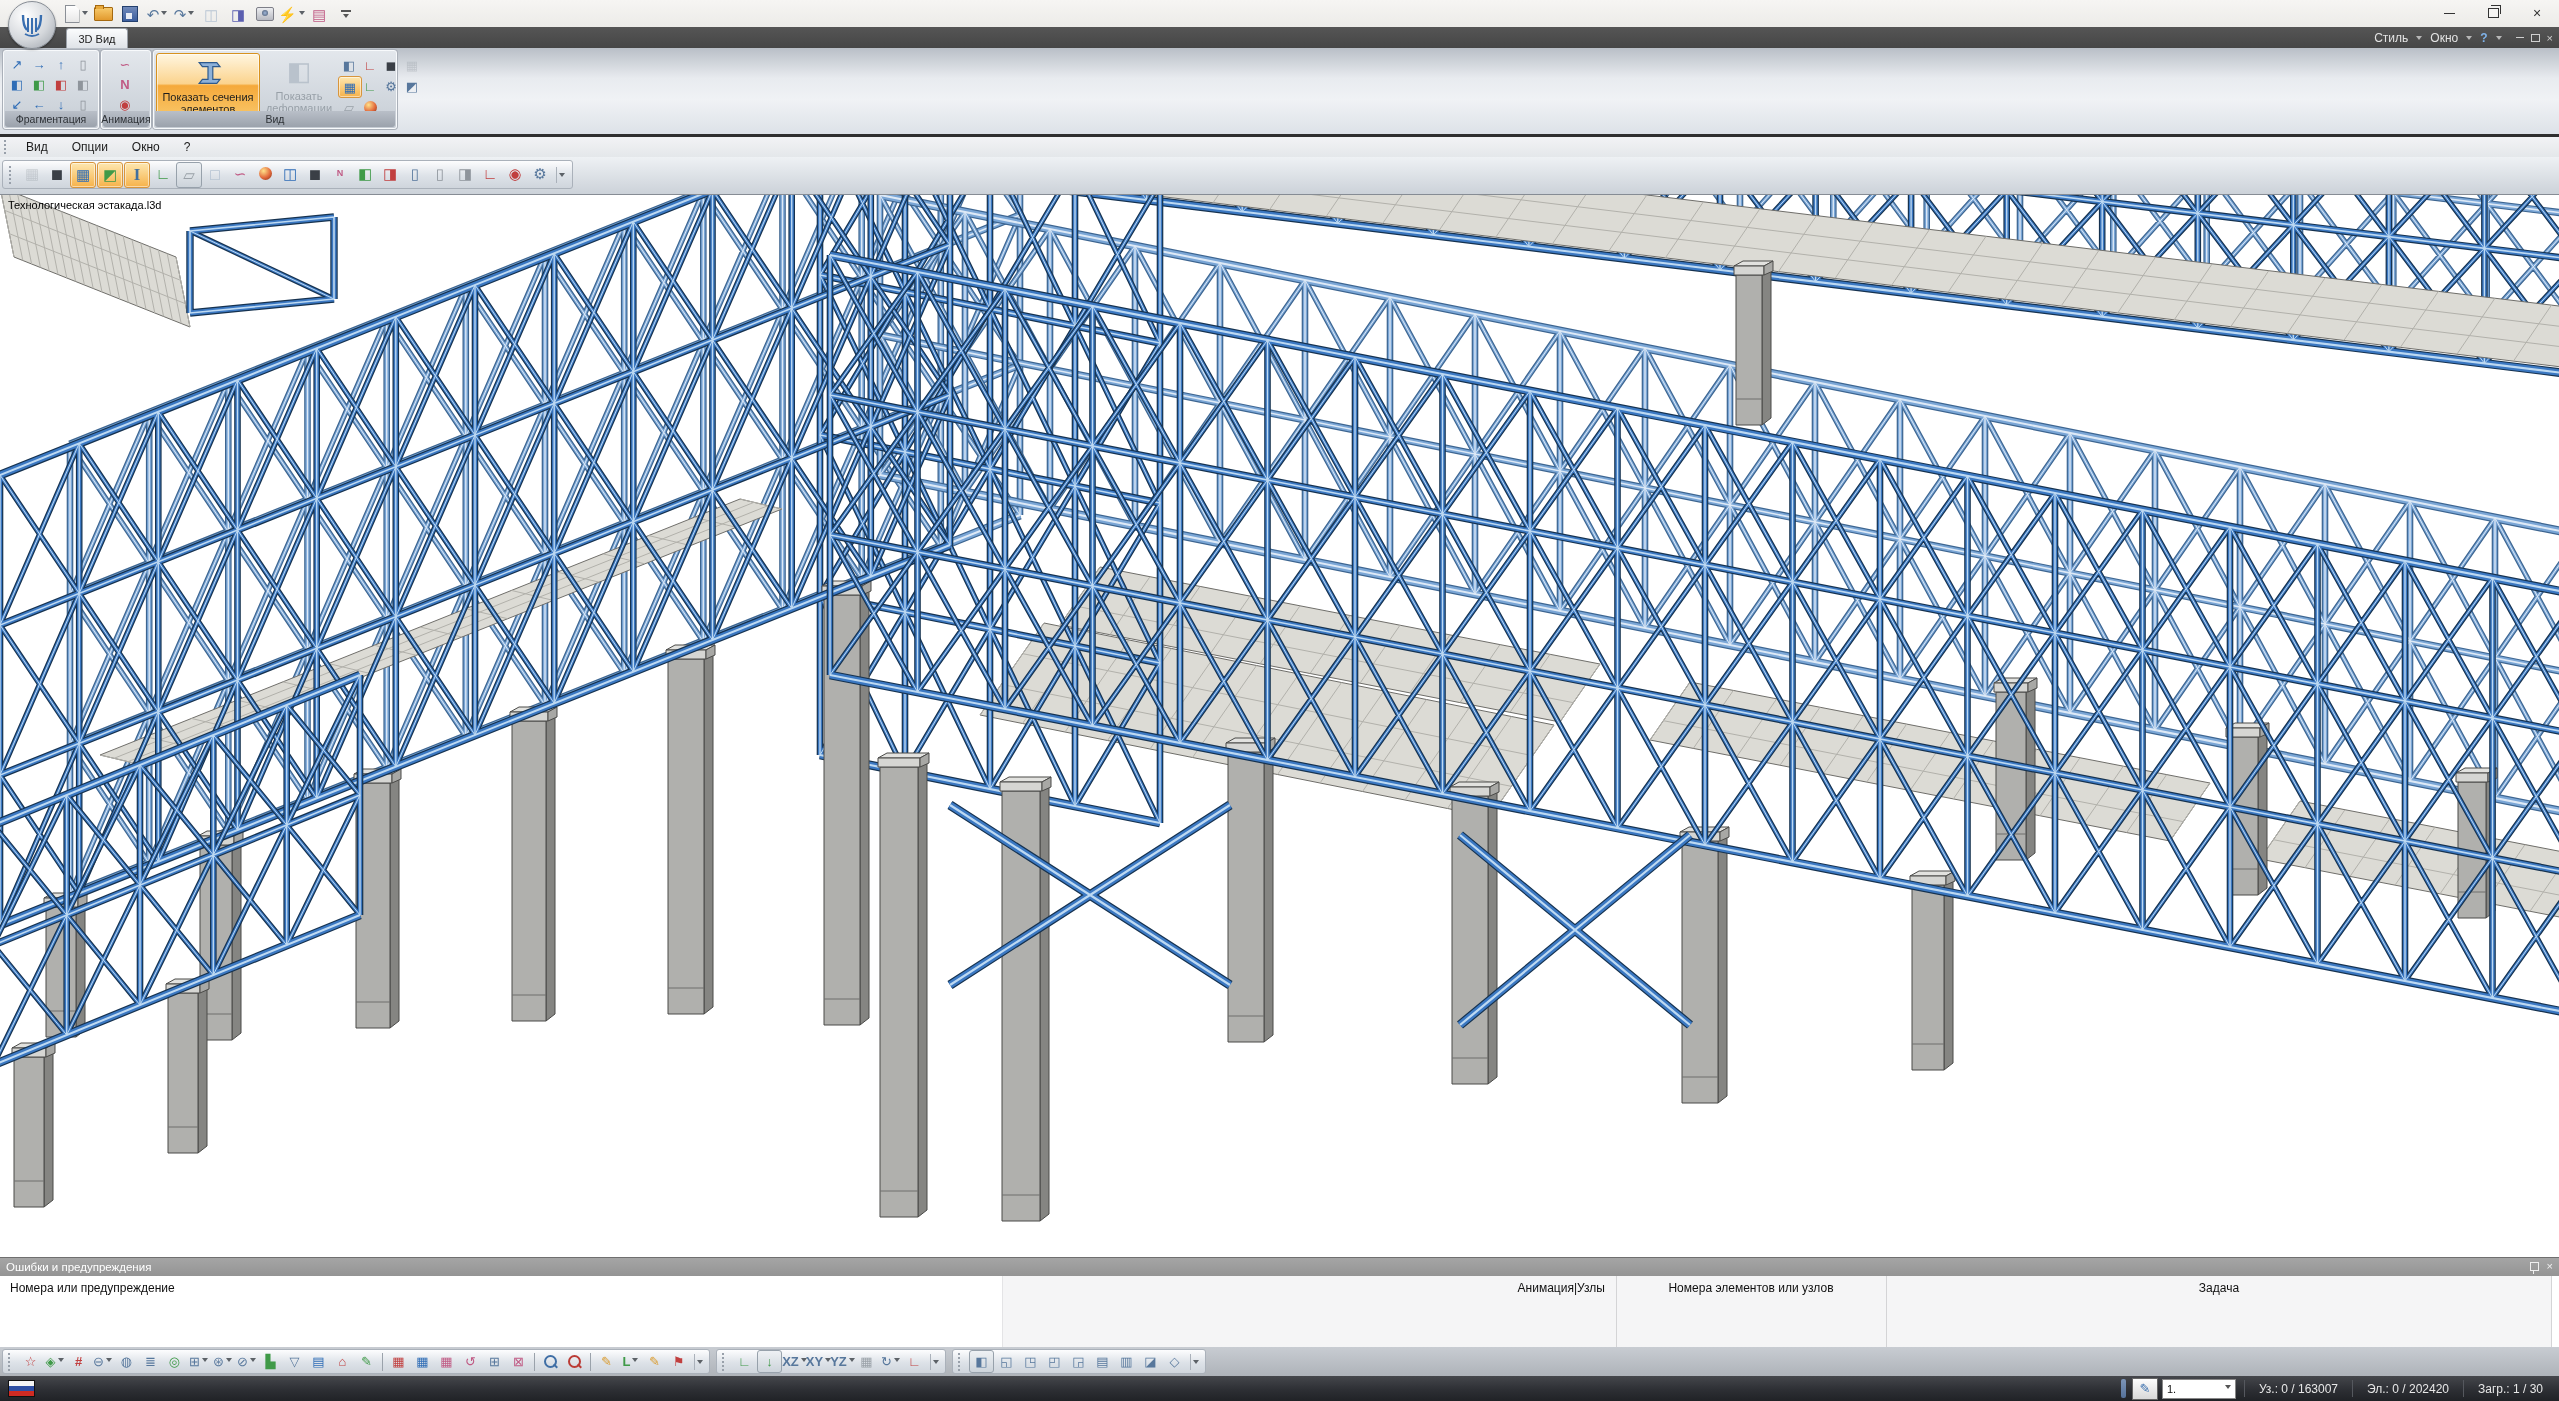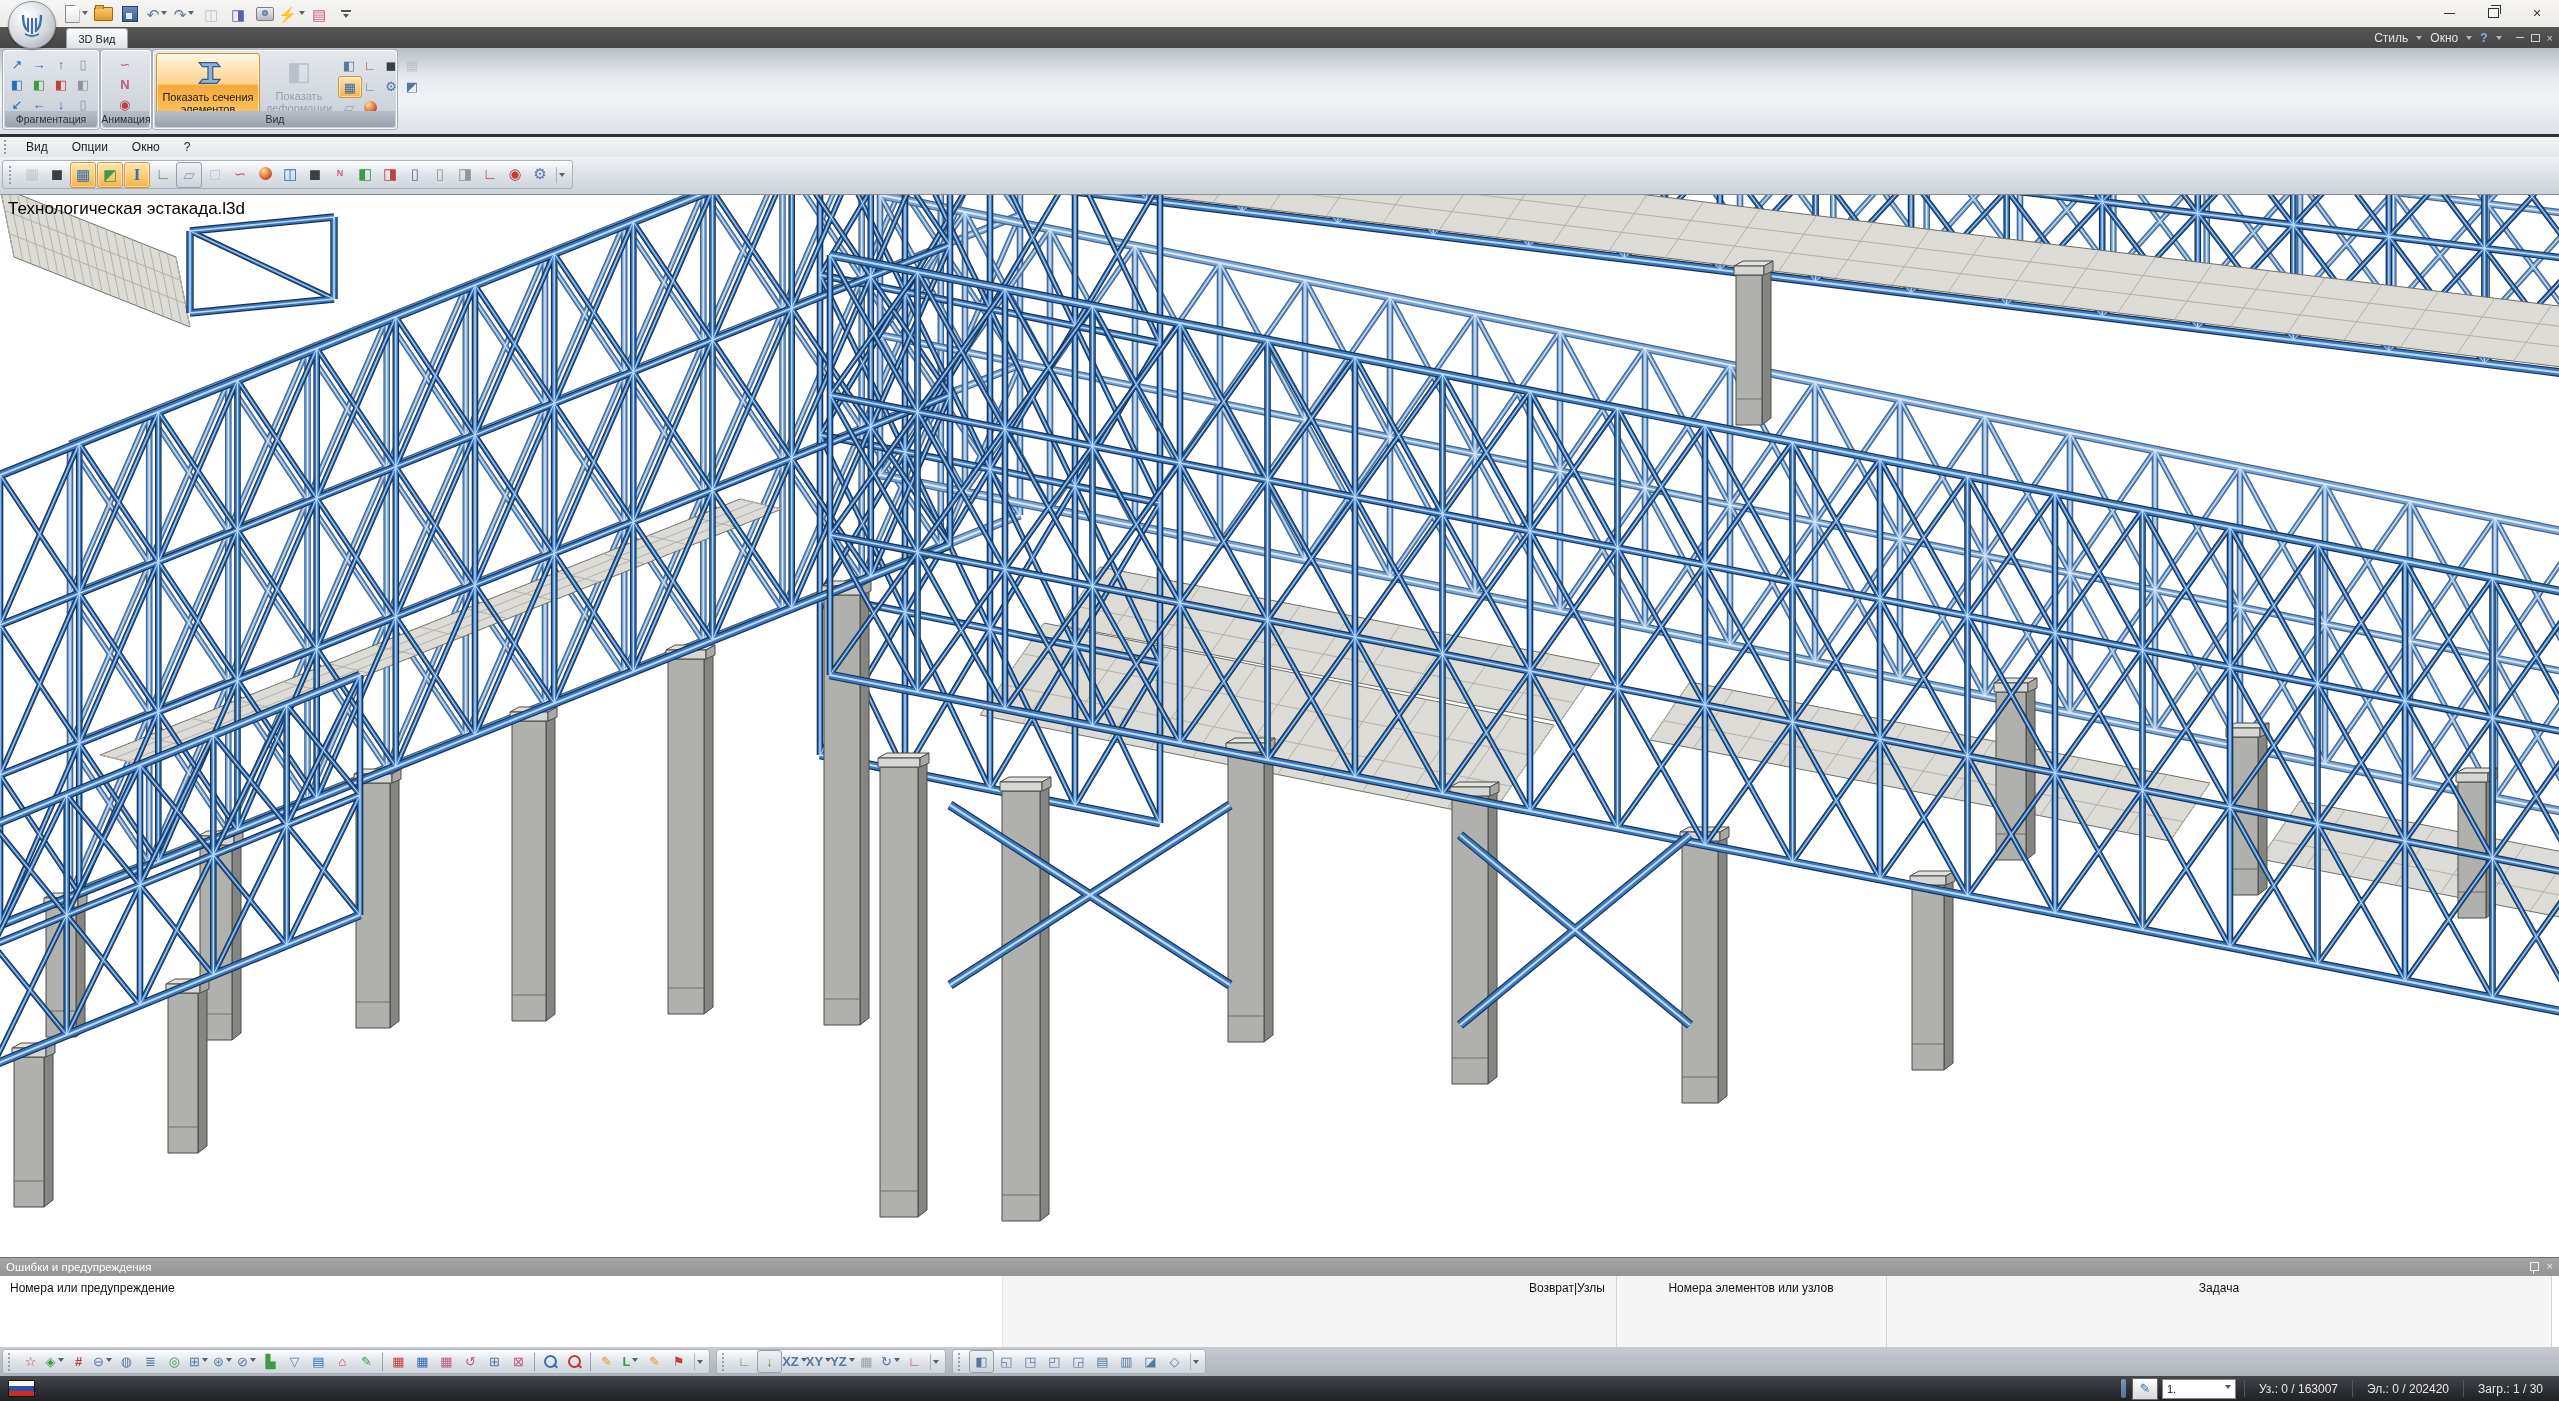--- a/index.html
+++ b/index.html
@@ -79,21 +79,21 @@
   .grip{width:2px;height:70%;border-left:2px dotted #98a0aa;margin:0 6px 0 4px}
   .mitem{padding:0 12px;height:100%;display:flex;align-items:center}
   #tbrow{top:157px;height:37px;background:linear-gradient(#eef1f4,#ccd2d9)}
   .tstrip{display:inline-flex;align-items:center;gap:1px;padding:2px 6px 2px 2px;margin:3px 0 0 2px;
     background:linear-gradient(#fdfdfe,#dde2e8 55%,#cfd5dc);border:1px solid #aab1ba;border-radius:3px;height:29px;box-sizing:border-box}
   .tstrip .grip{height:18px}
   .tmore{width:9px;height:16px;margin-left:3px;border-left:1px solid #aab1ba;display:flex;align-items:center;justify-content:center}
   .tmore i{display:block;width:0;height:0;border:3px solid transparent;border-top:4px solid #5c6167;margin-top:4px}
   
   #viewport{top:194px;height:1063px;background:#fff;border-top:1px solid #868c94}
-  #vplabel{position:absolute;left:8px;top:4px;font-size:17px;color:#000;z-index:4}
+  #vplabel{position:absolute;left:8px;top:4px;font-size:11px;color:#000;z-index:4}
   
   #errpanel{top:1257px;height:90px;background:#fff;border-top:1px solid #6f6f6f}
   #errhead{position:absolute;left:0;right:0;top:0;height:18px;background:linear-gradient(#a5a5a5,#949494);
     color:#fff;font-size:11.5px;display:flex;align-items:center;padding-left:6px;box-sizing:border-box}
   #errheadbtns{position:absolute;right:6px;top:2px;display:flex;gap:8px;align-items:center;color:#f0f0f0}
   .art-pin{width:7px;height:7px;border:1px solid #f0f0f0;position:relative}
   .art-pin::after{content:"";position:absolute;left:2px;top:7px;width:1px;height:4px;background:#f0f0f0}
   .colhdr{position:absolute;top:23px;font-size:12px;color:#101010}
   .colshade{position:absolute;left:1002px;right:7px;top:18px;bottom:0;background:#f5f5f6;border-left:1px solid #e4e4e6}
   .colsep{position:absolute;top:18px;bottom:0;width:1px;background:#d4d4d6}
@@ -737,21 +737,21 @@
 <div class="row" id="errpanel">
   <div id="errhead">
     <span>Ошибки и предупреждения</span>
     <span id="errheadbtns">
       <span class="art-pin"></span>
       <span style="font-size:11px">×</span>
     </span>
   </div>
   <div class="colshade"></div>
   <span class="colhdr" style="left:10px">Номера или предупреждение</span>
-  <span class="colhdr" style="left:1400px;width:205px;text-align:right">Возврат|Узлы</span>
+  <span class="colhdr" style="left:1400px;width:205px;text-align:right">Анимация|Узлы</span>
   <span class="colhdr" style="left:1626px;width:250px;text-align:center">Номера элементов или узлов</span>
   <span class="colhdr" style="left:1896px;width:646px;text-align:center">Задача</span>
   <div class="colsep" style="left:1616px"></div>
   <div class="colsep" style="left:1886px"></div>
   <div class="colsep" style="left:2551px"></div>
 </div>
 
 <div class="row" id="btrow">
   <div class="tstrip">
     <span class="grip"></span>

